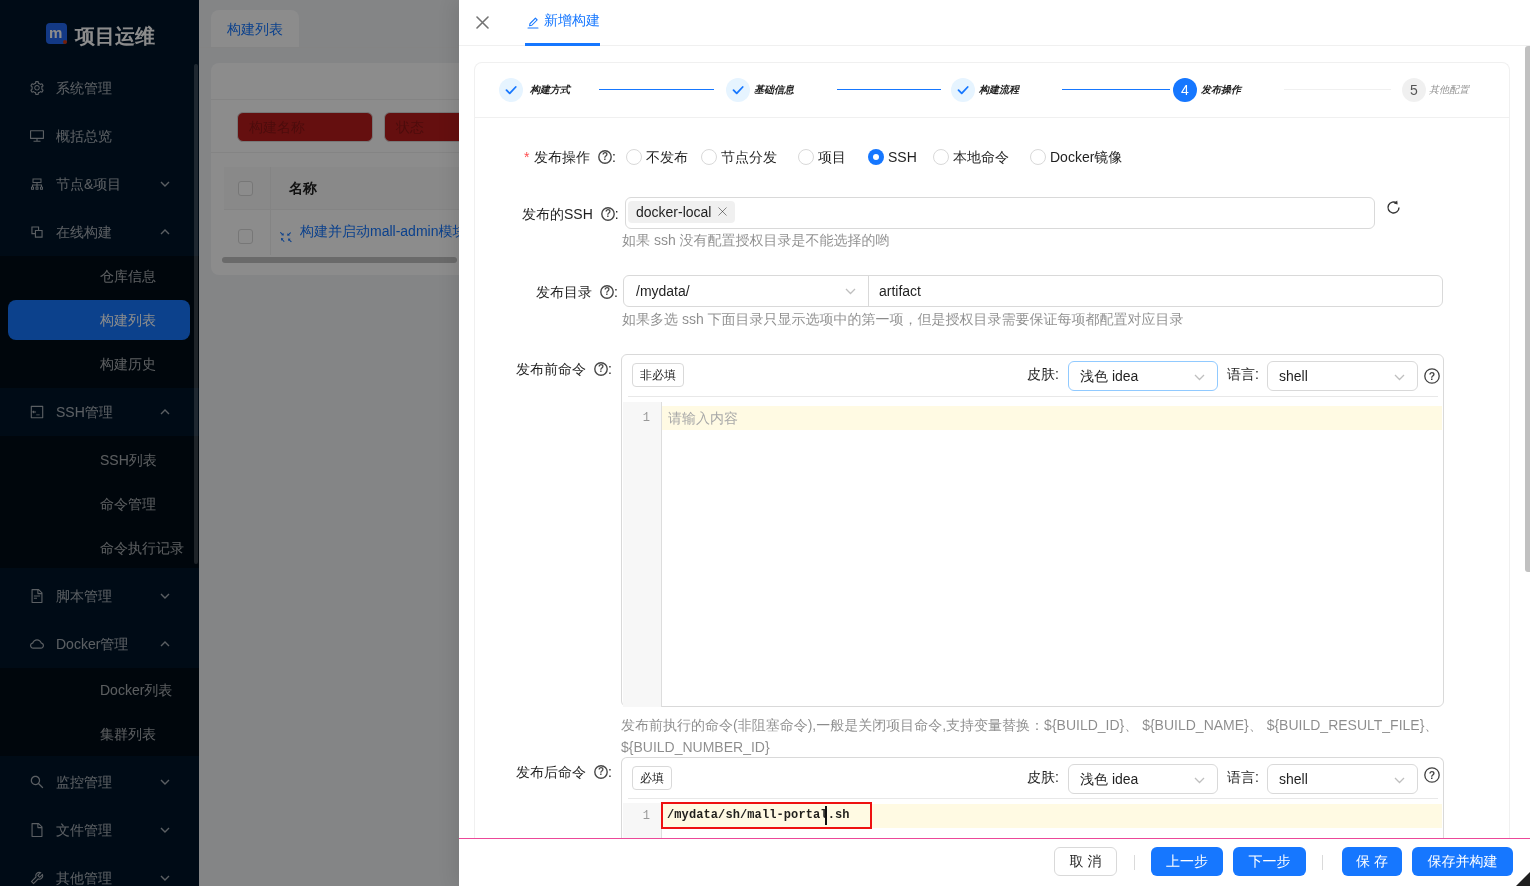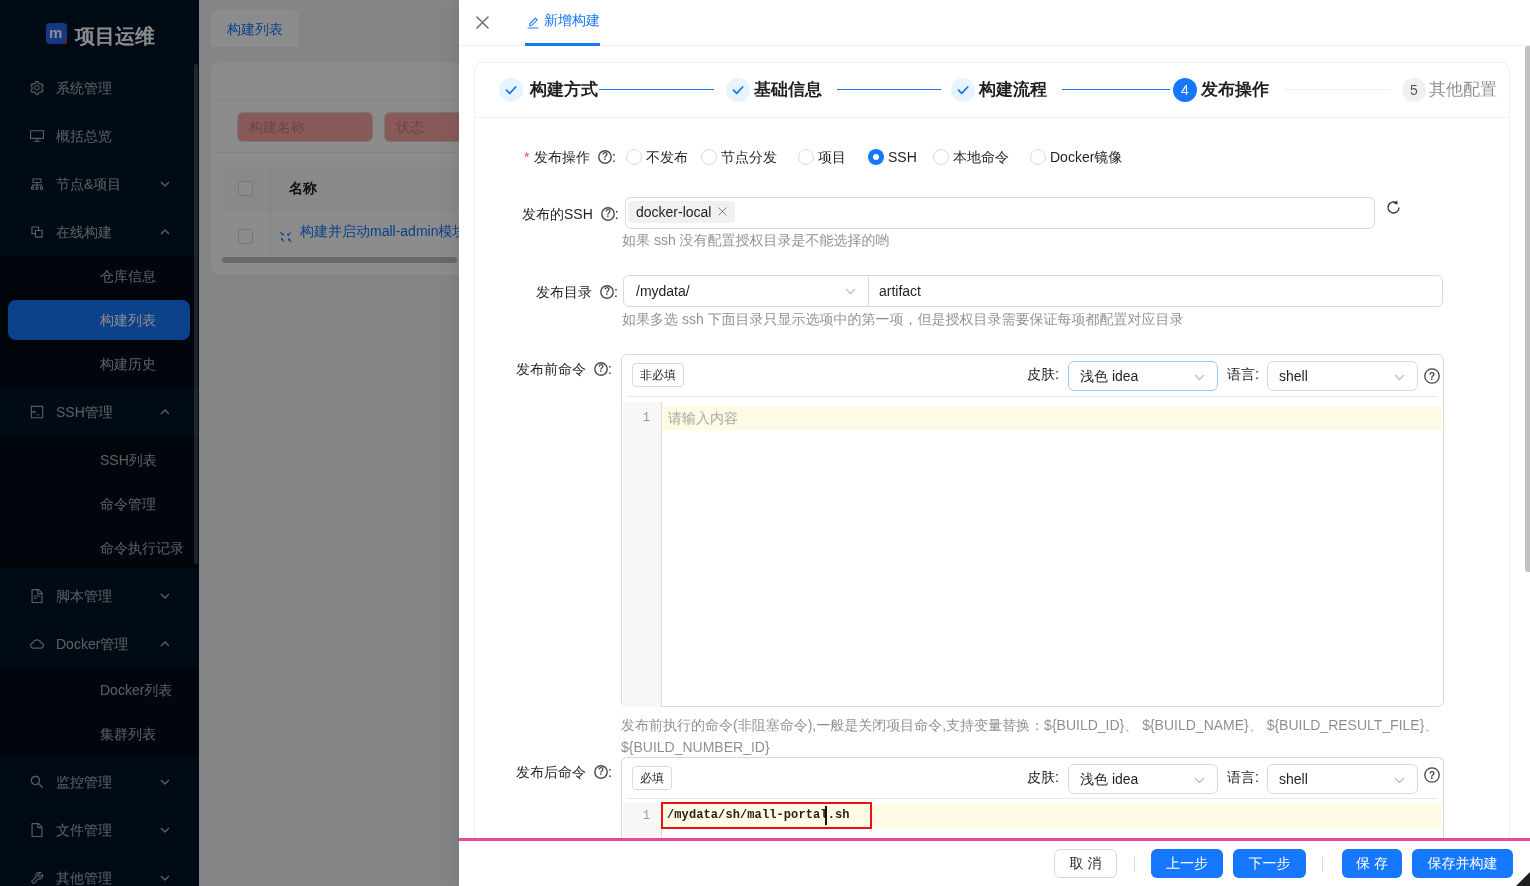--- a/index.html
+++ b/index.html
@@ -17,42 +17,42 @@
 .chev { position:absolute; left:160px; top:17px; width:10px; height:6px; }
 .subbg { position:absolute; left:0; width:199px; background:#000c17; }
 .sel { position:absolute; left:8px; width:182px; height:40px; background:#1677ff; border-radius:8px; }
 
 
 #content { position:absolute; left:199px; top:0; right:0; bottom:0; background:#f0f2f5; }
 #tab1 { position:absolute; left:12px; top:10px; width:88px; height:38px; background:#fff; border-radius:8px 8px 0 0; color:#1677ff; text-align:center; line-height:38px; }
 #tabline { position:absolute; left:0; top:47px; width:1331px; height:1px; background:#f0f0f0; }
 #card { position:absolute; left:12px; top:63px; width:1280px; height:212px; background:#fff; border-radius:8px; }
 .cline { position:absolute; left:0; width:100%; height:1px; background:#f0f0f0; }
-.inpt { position:absolute; top:49px; height:30px; border:1px solid #d9d9d9; border-radius:6px; color:rgba(0,0,0,0.25); line-height:28px; padding-left:11px; background:#fca5a5; }
+.inpt { position:absolute; top:49px; height:30px; border:1px solid #d9d9d9; border-radius:6px; color:rgba(0,0,0,0.25); line-height:28px; padding-left:11px; background:#b91c1c; }
 .thead { position:absolute; left:13px; top:104px; right:12px; height:43px; background:#fafafa; border-bottom:1px solid #f0f0f0; }
 .cb { position:absolute; width:15px; height:15px; border:1px solid #d9d9d9; border-radius:3px; background:#fff; }
 .hsb { position:absolute; left:11px; top:194px; width:235px; height:6px; background:#c1c1c1; border-radius:3px; }
 
 
 #mask { position:absolute; left:0; top:0; width:459px; height:886px; background:rgba(0,0,0,0.45); z-index:5; }
 
 
 #drawer { position:absolute; left:459px; top:0; width:1071px; height:886px; background:#fff; z-index:6; box-shadow:-6px 0 16px rgba(0,0,0,0.08); }
 #dhead { position:absolute; left:0; top:0; width:100%; height:46px; border-bottom:1px solid #f0f0f0; }
 #dtitle { position:absolute; left:85px; top:12px; font-size:14px; color:#1677ff; }
 #inkbar { position:absolute; left:66px; top:43px; width:75px; height:3px; background:#1677ff; }
 #bigbox { position:absolute; left:15px; top:62px; width:1036px; height:776px; border:1px solid #f0f0f0; border-radius:8px 8px 0 0; border-bottom:none; }
 #stepdiv { position:absolute; left:15px; top:117px; width:1036px; height:1px; background:#f0f0f0; }
 
 
 .stc { position:absolute; top:78px; width:24px; height:24px; border-radius:50%; }
 .stc.fin { background:#e6f4ff; }
 .stc.act { background:#1677ff; color:#fff; text-align:center; line-height:24px; font-size:14px; }
 .stc.wait { background:rgba(0,0,0,0.06); color:rgba(0,0,0,0.65); text-align:center; line-height:24px; font-size:14px; }
-.stt { position:absolute; top:82px; font-size:17px; font-weight:600; color:rgba(0,0,0,0.88); line-height:16px; }
+.stt { position:absolute; top:82px; font-size:10px; font-weight:600; color:rgba(0,0,0,0.88); line-height:16px;font-style:italic; }
 .stt.wait { color:rgba(0,0,0,0.45); font-weight:400; }
 .stl { position:absolute; top:89px; height:1px; background:#1677ff; }
 .stl.gray { background:#f0f0f0; }
 
 
 .lbl { position:absolute; font-size:14px; color:rgba(0,0,0,0.88); }
 .qi { display:inline-block; vertical-align:-2px; margin-left:4px; }
 .hint { position:absolute; font-size:14px; color:rgba(0,0,0,0.45); }
 .selbox { position:absolute; border:1px solid #d9d9d9; border-radius:6px; background:#fff; }
 .tag { position:absolute; background:rgba(0,0,0,0.06); border-radius:4px; font-size:14px; line-height:22px; padding:0 8px; color:rgba(0,0,0,0.88); }
@@ -64,21 +64,21 @@
 .yline { position:absolute; left:40px; right:1px; height:24px; background:#fffae3; }
 .lnum { position:absolute; left:0; width:28px; text-align:right; font-family:"Liberation Mono", monospace; font-size:12px; color:#999; }
 
 
 .rad { position:absolute; width:16px; height:16px; border:1px solid #d9d9d9; border-radius:50%; background:#fff; }
 .rad.on { border:none; background:#1677ff; }
 .rad.on::after { content:""; position:absolute; left:5px; top:5px; width:6px; height:6px; background:#fff; border-radius:50%; }
 .rlbl { position:absolute; font-size:14px; color:rgba(0,0,0,0.88); }
 
 
-#dfoot { position:absolute; left:0; bottom:0; width:100%; height:48px; background:#fff; border-top:3px solid #ec4899; z-index:3; }
+#dfoot { position:absolute; left:0; bottom:0; width:100%; height:48px; background:#fff; border-top:1px solid #ec4899; z-index:3; }
 .btn { position:absolute; top:8px; height:29px; border-radius:6px; font-size:14px; text-align:center; line-height:29px; }
 .btn.dft { background:#fff; border:1px solid #d9d9d9; color:rgba(0,0,0,0.88); line-height:27px; }
 .btn.pri { background:#1677ff; color:#fff; }
 .vdiv { position:absolute; top:16px; width:1px; height:15px; background:rgba(5,5,5,0.15); }
 #sbthumb { position:absolute; left:1066px; top:46px; width:5px; height:526px; background:#c1c1c1; border-radius:3px 0 0 3px; z-index:7; }
 #corner { position:absolute; right:0; bottom:0; width:0; height:0; border-left:14px solid transparent; border-bottom:14px solid #1f1f1f; z-index:8; }
 </style>
 </head>
 <body>
 <div id="page">

